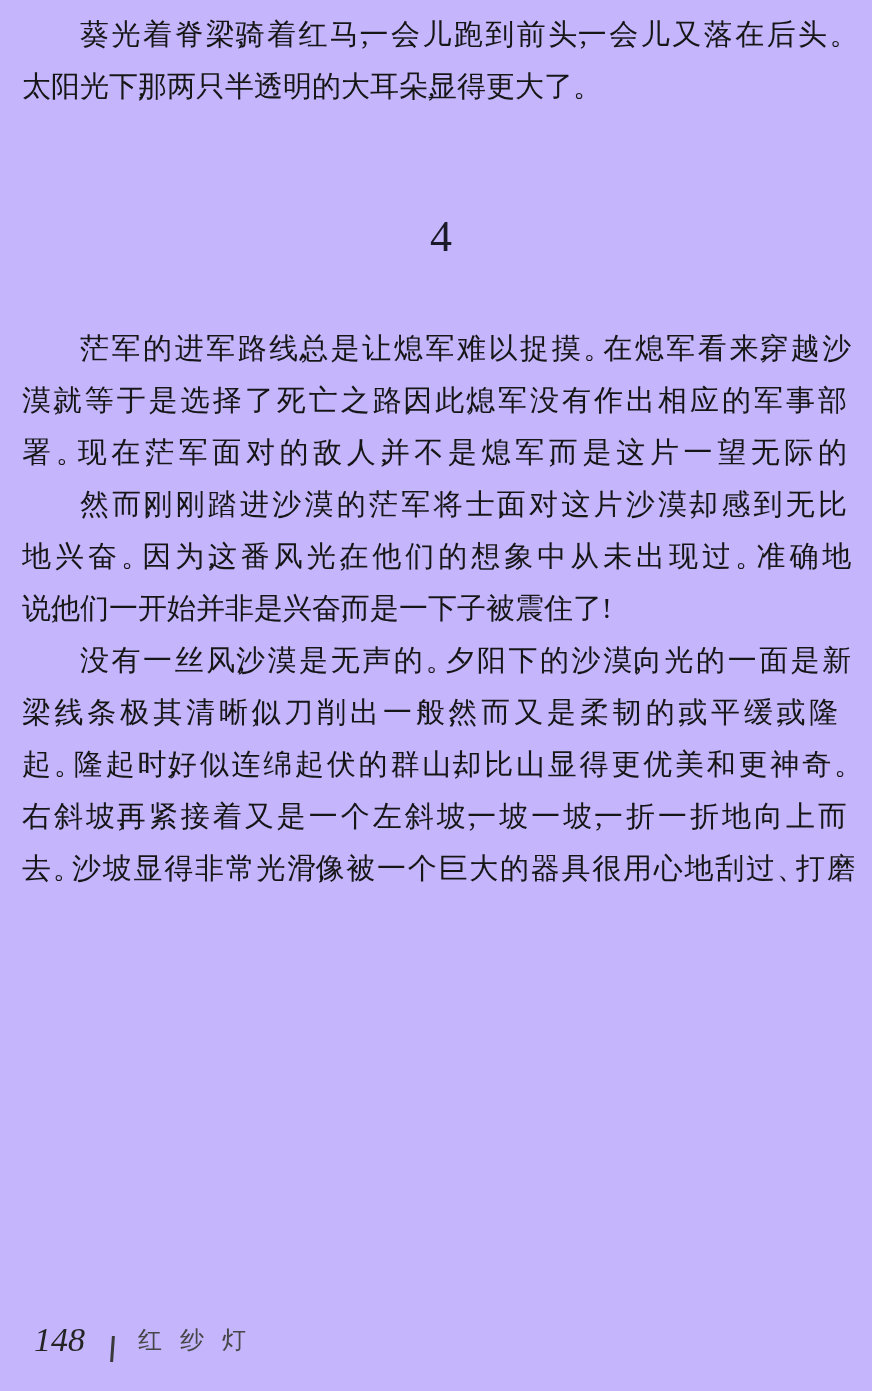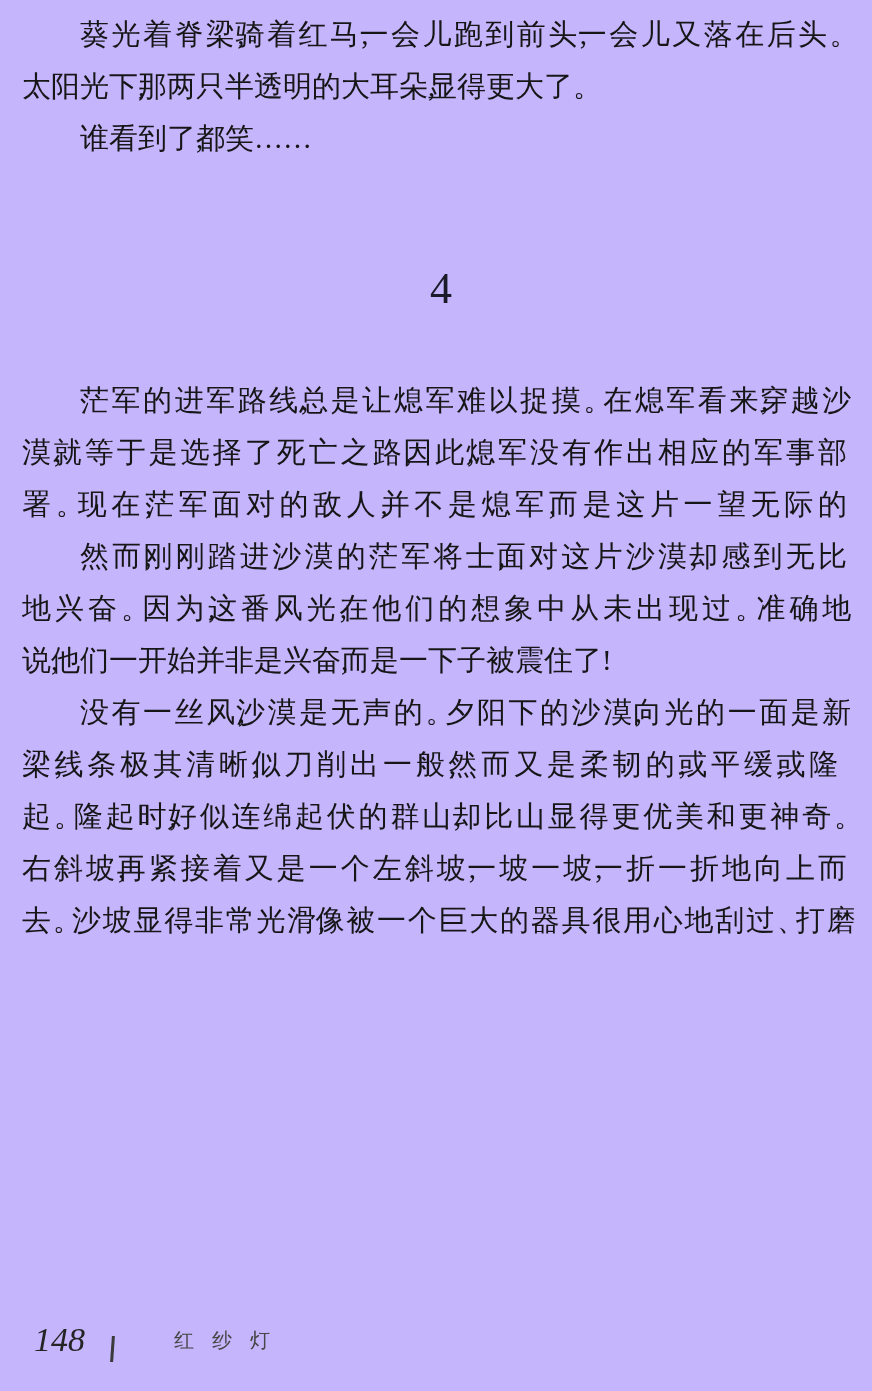--- a/index.html
+++ b/index.html
@@ -55,37 +55,35 @@
     color: #242424;
   }
   .footer .divider {
     width: 3px;
     height: 26px;
     background: #3a3a3a;
     margin: 0 24px 0 26px;
     transform: skewX(-4deg);
   }
   .footer .book-title {
-    font-size: 20px;
+    font-size: 24px;
     line-height: 44px;
     letter-spacing: 18px;
     color: #474747;
     font-weight: 400;
-    margin-left: 36px;
   }
 </style>
 </head>
 <body>
 
 <div class="page">
 
   <div class="text-block">
       <div class="line indent">葵光着脊梁<span class="pc">,</span>骑着红马<span class="pc">,</span>一会儿跑到前头<span class="pc">,</span>一会儿又落在后头<span class="pc">。</span></div>
       <div class="line last">太阳光下<span class="pc">,</span>那两只半透明的大耳朵<span class="pc">,</span>显得更大了<span class="pc">。</span></div>
-      <div class="line indent last">谁看到了<span class="pc">,</span>都笑……</div>
     </div>
 
   <div class="chapter-heading">4</div>
 
   <div class="text-block">
       <div class="line indent">茫军的进军路线<span class="pc">,</span>总是让熄军难以捉摸<span class="pc">。</span>在熄军看来<span class="pc">,</span>穿越沙</div>
       <div class="line">漠<span class="pc">,</span>就等于是选择了死亡之路<span class="pc">,</span>因此<span class="pc">,</span>熄军没有作出相应的军事部</div>
       <div class="line">署<span class="pc">。</span>现在<span class="pc">,</span>茫军面对的敌人<span class="pc">,</span>并不是熄军<span class="pc">,</span>而是这片一望无际的</div>
       <div class="line indent">然而<span class="pc">,</span>刚刚踏进沙漠的茫军将士<span class="pc">,</span>面对这片沙漠<span class="pc">,</span>却感到无比</div>
       <div class="line">地兴奋<span class="pc">。</span>因为<span class="pc">,</span>这番风光<span class="pc">,</span>在他们的想象中从未出现过<span class="pc">。</span>准确地</div>

